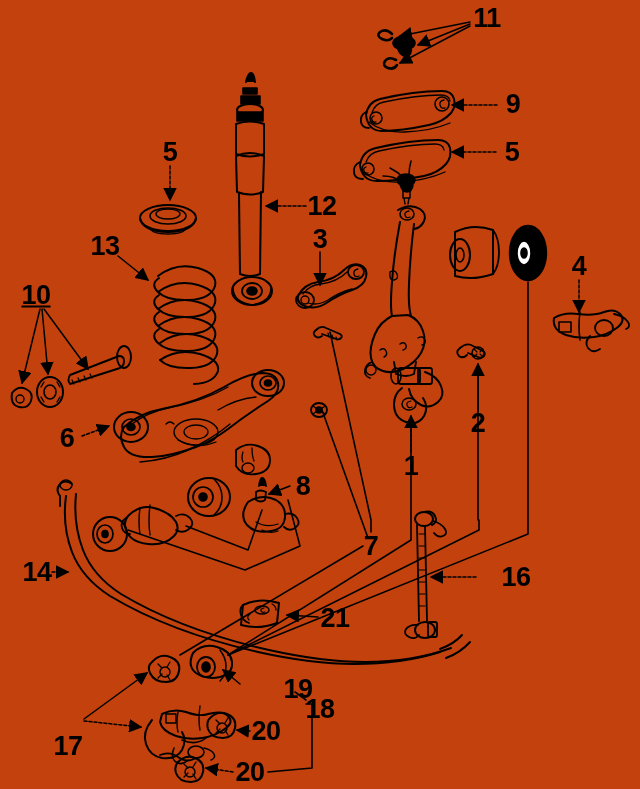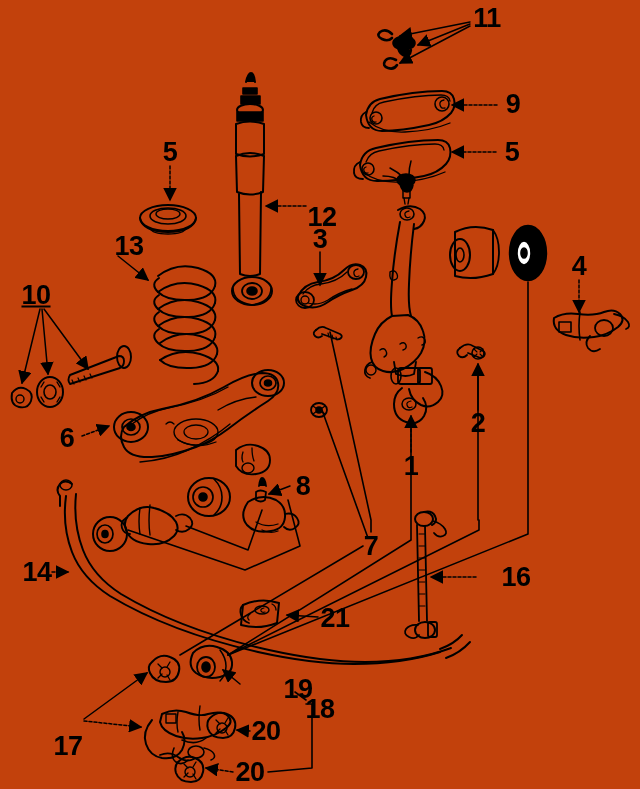--- a/index.html
+++ b/index.html
@@ -406,23 +406,23 @@
         <path d="M306,704 L312,704 L312,768 L268,772"></path>
         <path d="M295,692 L306,700"></path>
       </g>
     </g>
   </svg>
 
   <div class="callout" style="left:487px; top:18px;">11</div>
   <div class="callout" style="left:513px; top:104px;">9</div>
   <div class="callout" style="left:170px; top:152px;">5</div>
   <div class="callout" style="left:512px; top:152px;">5</div>
-  <div class="callout" style="left:322px; top:206px;margin-top:11px;">12</div>
+  <div class="callout" style="left:322px; top:206px;">12</div>
   <div class="callout" style="left:320px; top:239px;">3</div>
-  <div class="callout" style="left:105px; top:246px;margin-left:24px;">13</div>
+  <div class="callout" style="left:105px; top:246px;">13</div>
   <div class="callout" style="left:579px; top:266px;">4</div>
   <div class="callout" style="left:36px;  top:295px;text-decoration:underline;">10</div>
   <div class="callout" style="left:67px;  top:438px;">6</div>
   <div class="callout" style="left:478px; top:423px;">2</div>
   <div class="callout" style="left:411px; top:466px;">1</div>
   <div class="callout" style="left:303px; top:486px;">8</div>
   <div class="callout" style="left:371px; top:546px;">7</div>
   <div class="callout" style="left:37px;  top:572px;">14</div>
   <div class="callout" style="left:492px; top:577px;margin-left:24px;">16</div>
   <div class="callout" style="left:335px; top:618px;">21</div>

